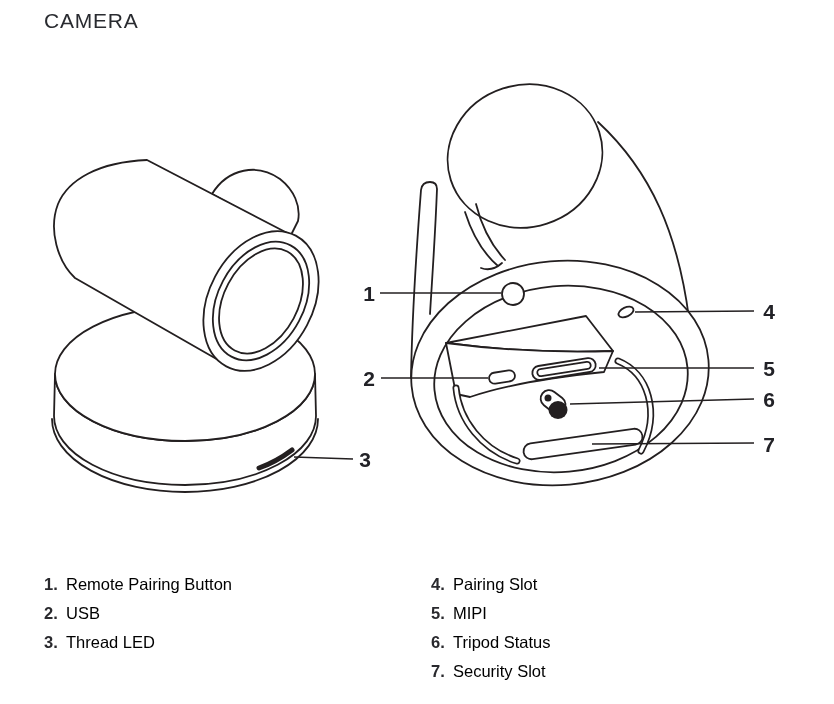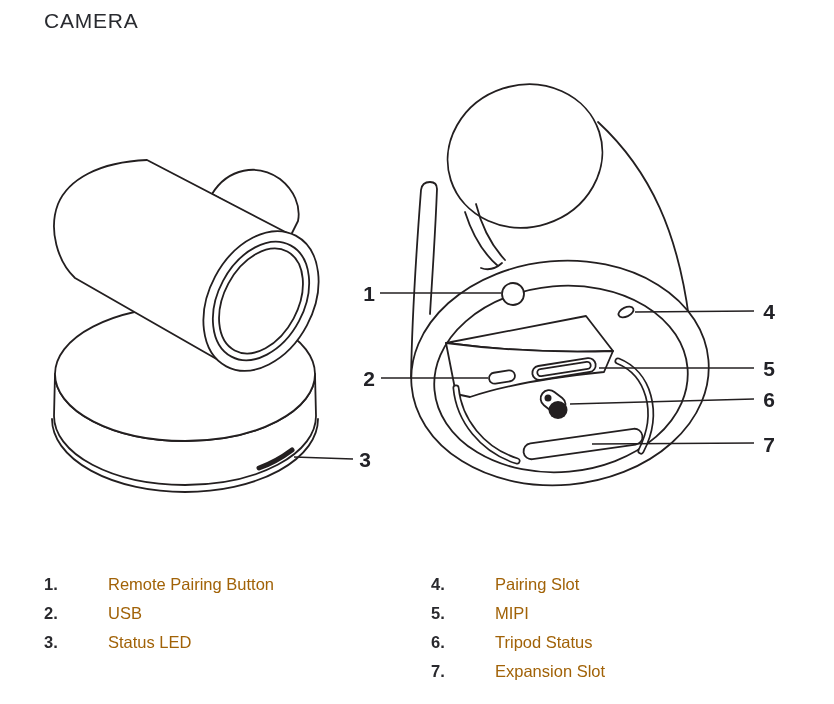--- a/index.html
+++ b/index.html
@@ -48,22 +48,21 @@
     font-size: 16.5px;
   }
   .lnum {
     display: inline-block;
     width: 22px;
     font-weight: 700;
     color: #29292d;
     flex: 0 0 22px;
   }
   .llabel {
-    color: #a16207;
-    margin-left: 42px;
+    color: #000000;
   }
 </style>
 </head>
 <body>
 
 <div class="page">
 
   <div class="page-title">CAMERA</div>
 
   <svg class="diagram-svg" viewBox="0 0 834 704" xmlns="http://www.w3.org/2000/svg">
@@ -156,36 +155,36 @@
       <div class="legend-row">
         <span class="lnum">1.</span>
         <span class="llabel">Remote Pairing Button</span>
       </div>
       <div class="legend-row">
         <span class="lnum">2.</span>
         <span class="llabel">USB</span>
       </div>
       <div class="legend-row">
         <span class="lnum">3.</span>
-        <span class="llabel">Status LED</span>
+        <span class="llabel">Thread LED</span>
       </div>
     </div>
     <div class="legend-col legend-col-right">
       <div class="legend-row">
         <span class="lnum">4.</span>
         <span class="llabel">Pairing Slot</span>
       </div>
       <div class="legend-row">
         <span class="lnum">5.</span>
         <span class="llabel">MIPI</span>
       </div>
       <div class="legend-row">
         <span class="lnum">6.</span>
         <span class="llabel">Tripod Status</span>
       </div>
       <div class="legend-row">
         <span class="lnum">7.</span>
-        <span class="llabel">Expansion Slot</span>
+        <span class="llabel">Security Slot</span>
       </div>
     </div>
   </div>
 
 </div>
 
 </body></html>

